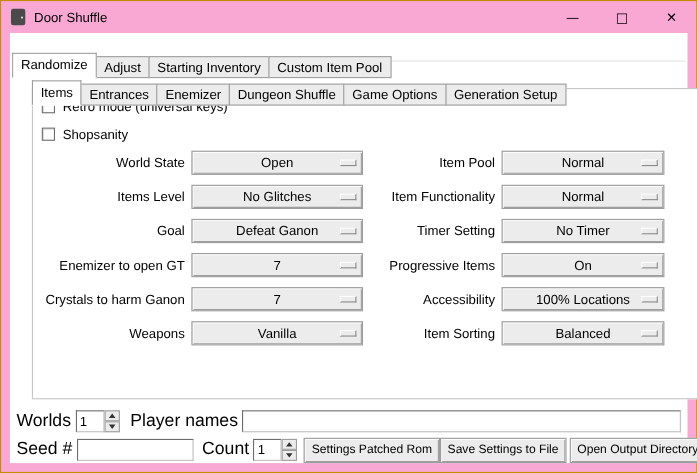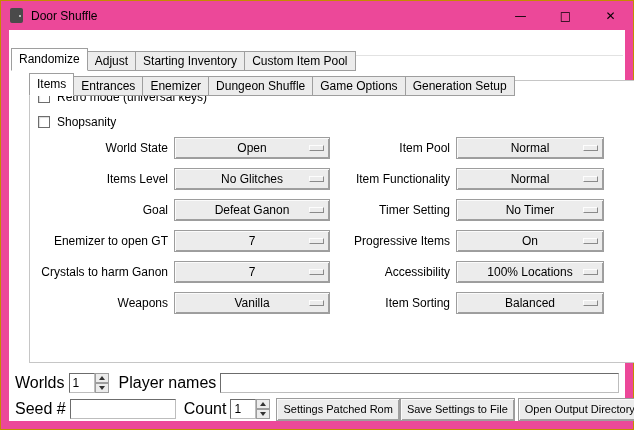--- a/index.html
+++ b/index.html
@@ -1,19 +1,19 @@
 <!DOCTYPE html>
 <html><head>
 <meta charset="utf-8">
 <style>
   html,body{margin:0;padding:0;background:#808080;}
   *{box-sizing:border-box;}
   .window{
     position:relative;width:634px;height:430px;
-    background:#ec4899;border:1px solid #c68a00;
+    background:#f9a8d4;border:1px solid #c68a00;
     font-family:"Liberation Sans","DejaVu Sans",sans-serif;
     font-size:12px;color:#000;
   }
   
   .titlebar{height:29px;display:flex;align-items:center;padding-left:9px;}
   .app-icon{width:13px;height:15px;background:#4a4a4a;border-radius:2px;position:relative;flex:0 0 auto;}
   .app-icon::after{content:"";position:absolute;right:2px;top:7px;width:2px;height:2px;background:#ddd;border-radius:50%;}
   .title-text{margin-left:8px;white-space:nowrap;}
   .winbtns{margin-left:auto;display:flex;height:29px;font-family:"DejaVu Sans",sans-serif;}
   .winbtn{width:45px;height:29px;display:flex;align-items:center;justify-content:center;font-size:12px;cursor:default;}

